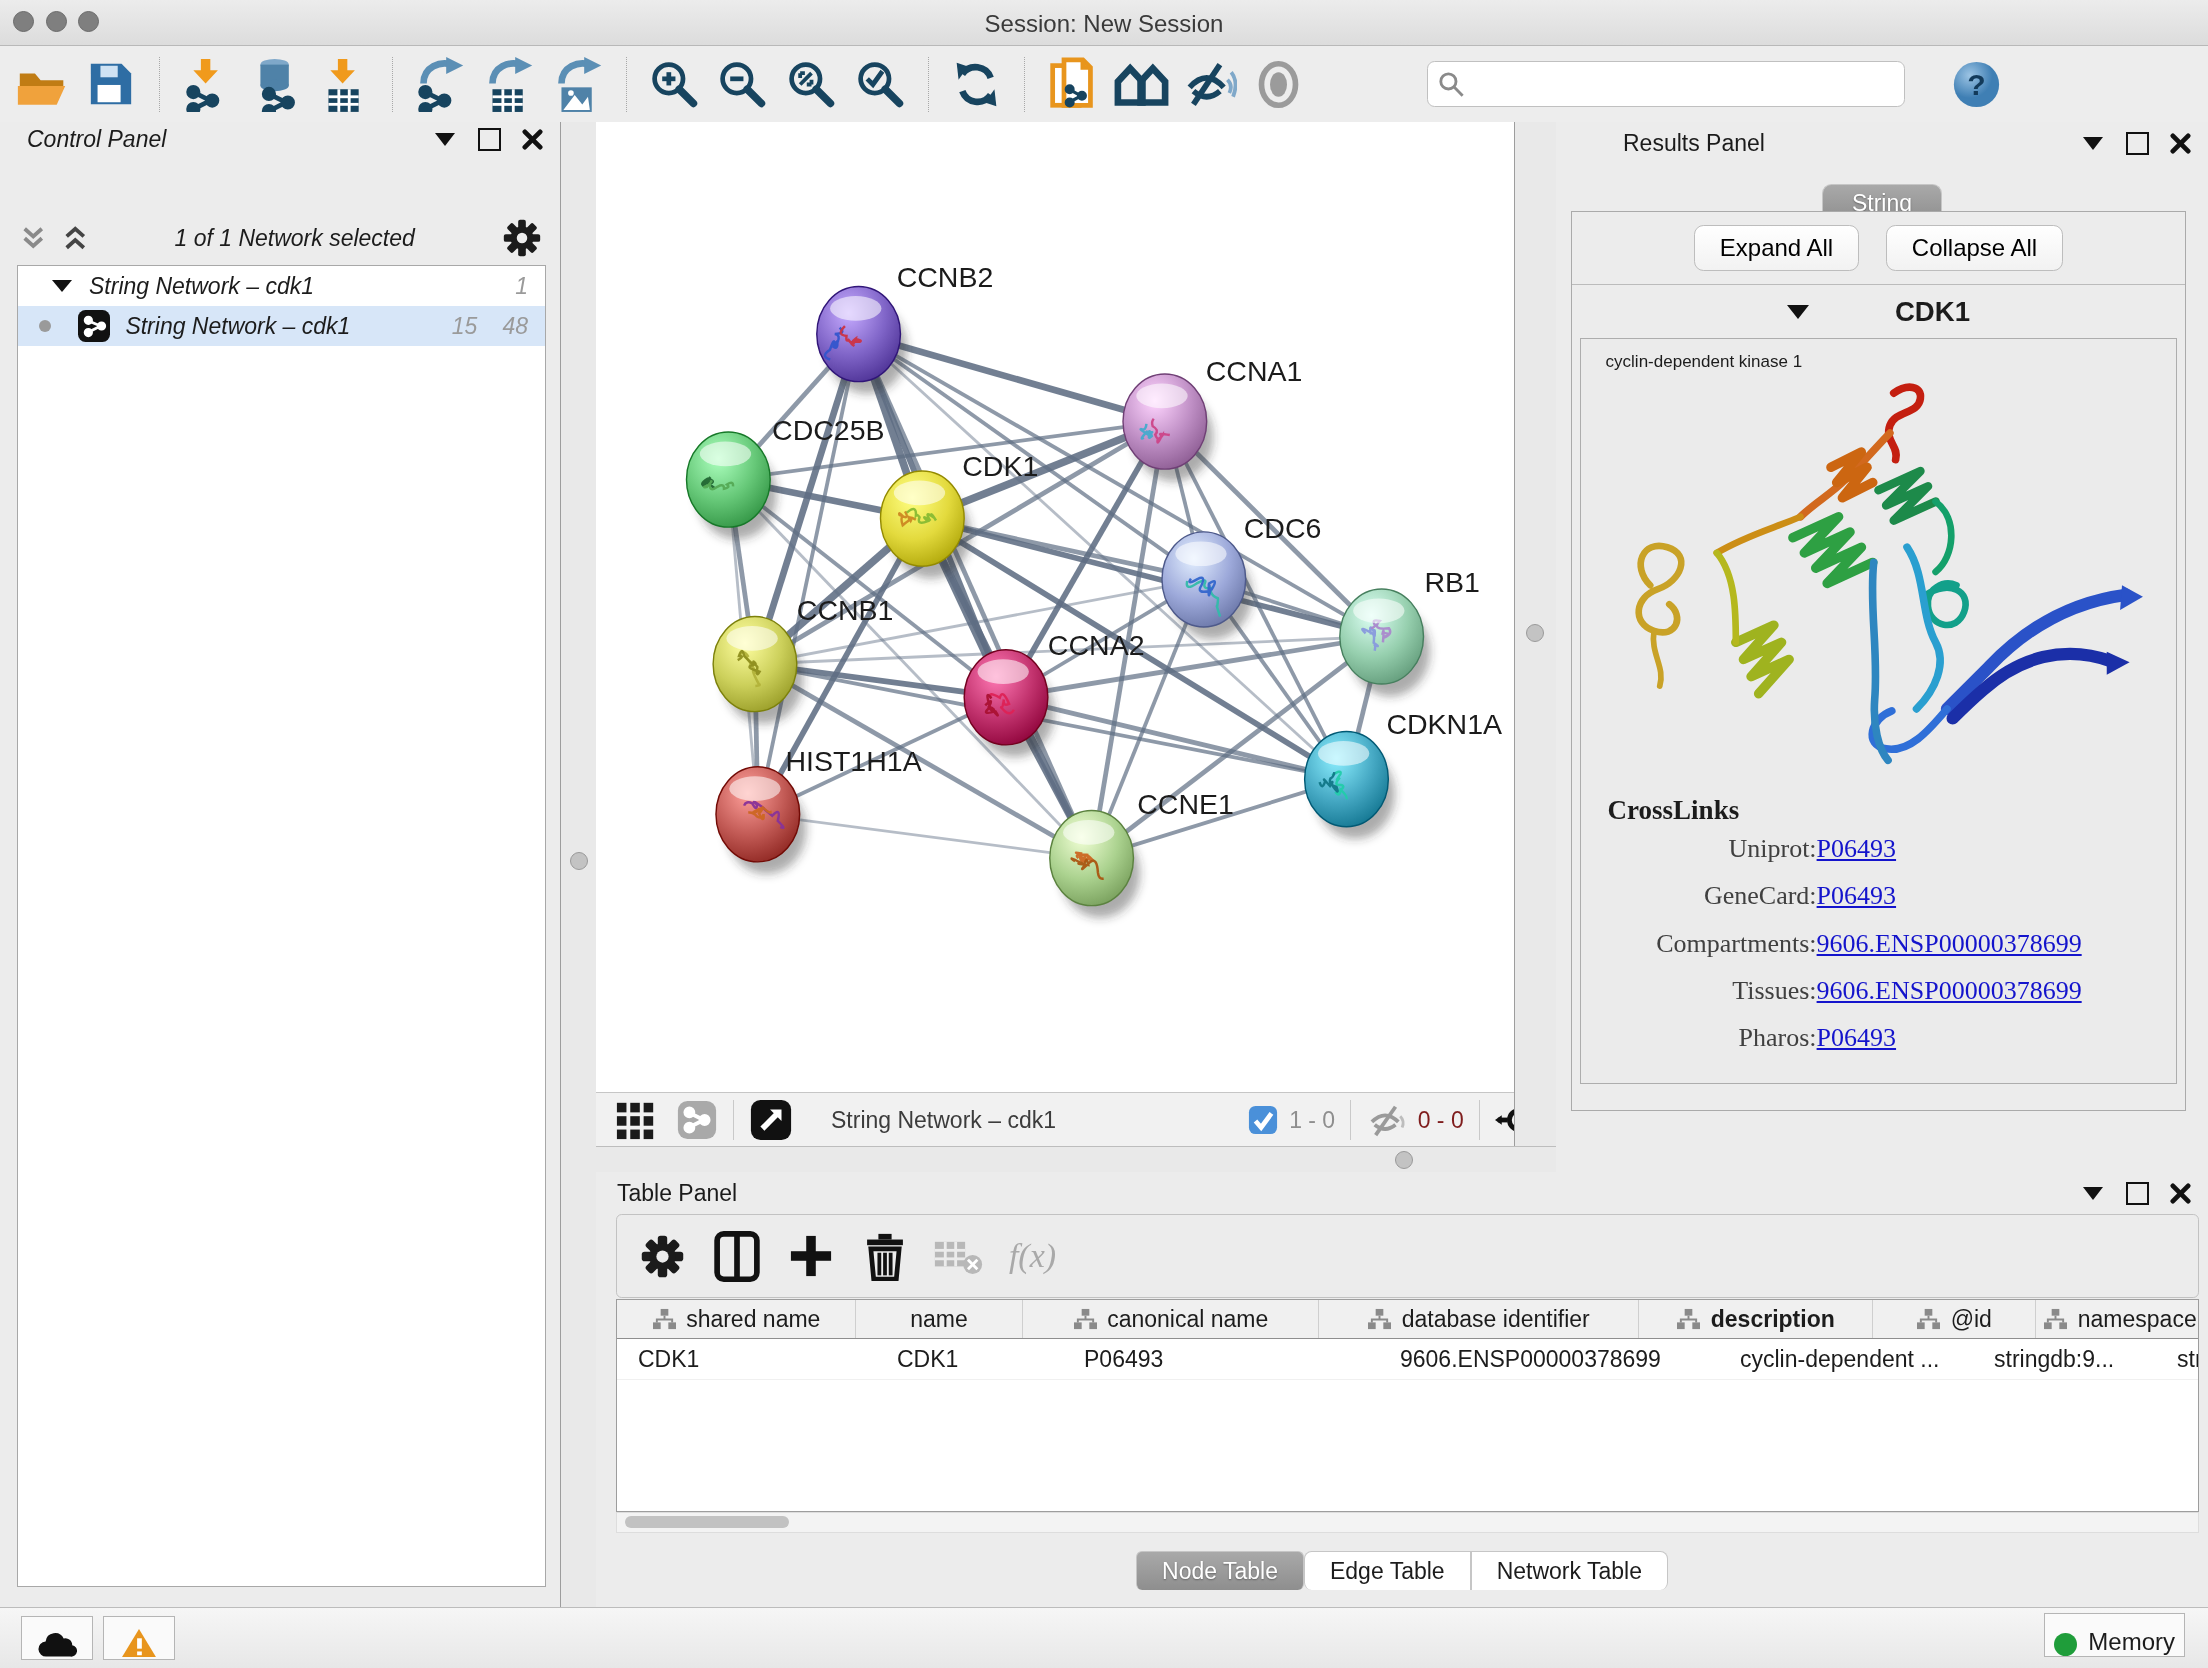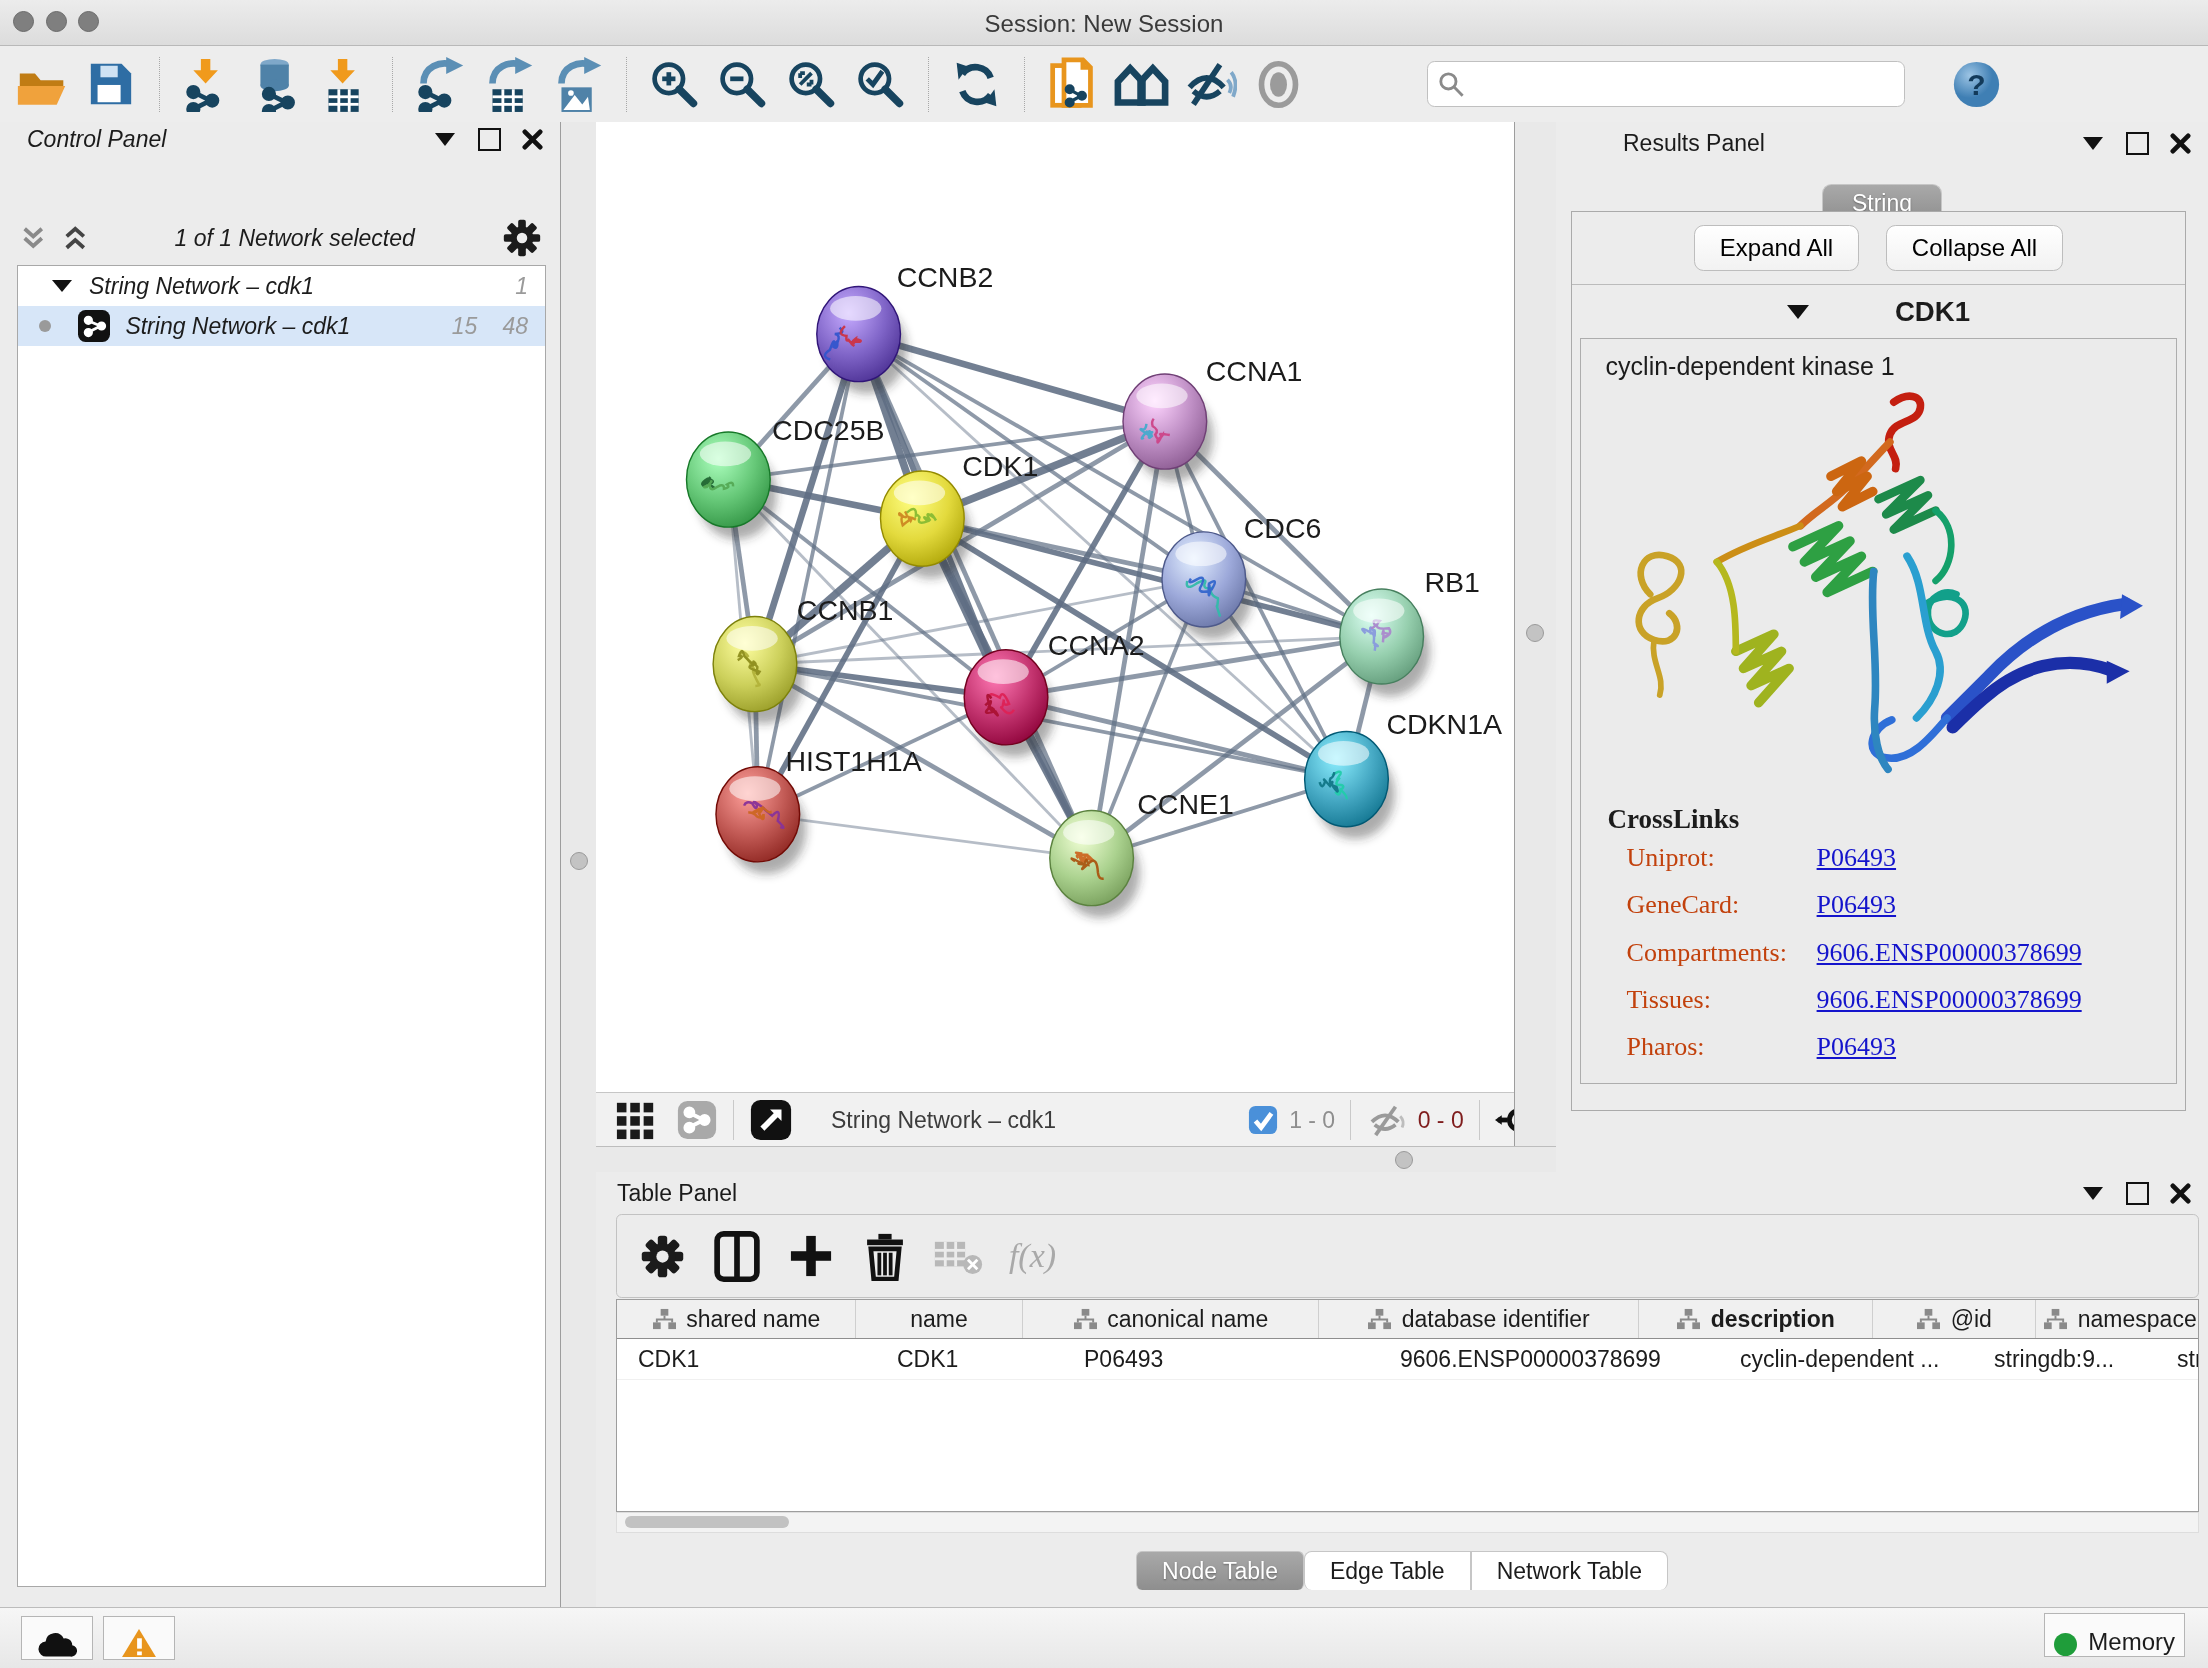--- a/index.html
+++ b/index.html
@@ -54,24 +54,24 @@
     border-top:1px solid #c6c6c6;display:flex;align-items:center;font-size:23px;color:#3c3c3c;}
   .nt-sep{width:0;height:40px;border-left:1px solid #c9c9c9;margin:0 15px;}
   
   .rp{left:1556px;top:122px;width:652px;height:1050px;background:#ececec;}
   .rp-box{left:15px;top:89px;width:613px;height:898px;border:1.9px solid #aaa;background:#ececec;}
   .rp-btnrow{height:72px;border-bottom:1px solid #bbb;display:flex;align-items:center;justify-content:center;}
   .rp-btn{font-size:24px;background:linear-gradient(#ffffff,#f2f2f2);border:1px solid #bdbdbd;
     border-radius:9.5px;padding:7.6px 25px;margin:0 13.3px;}
   .gene-head{height:53px;display:flex;align-items:center;justify-content:center;font-size:27.6px;font-weight:bold;}
   .gene-box{margin:0 7.6px;border:1px solid #adadad;background:#ebebeb;height:744px;}
-  .gene-desc{font-size:25px;padding:13.3px 0 0 25px;}
+  .gene-desc{font-size:17px;padding:13.3px 0 0 25px;}
   .xl-title{font-family:"Liberation Serif",serif;font-weight:bold;font-size:27px;padding:9.5px 0 0 27px;}
   .xl-row{display:flex;font-family:"Liberation Serif",serif;font-size:26px;padding:8.6px 0 8.6px 46px;}
-  .xl-label{width:190px;color:#c2410c;}
+  .xl-label{width:190px;color:#404040;text-align:right;}
   .xl-link{color:#1414cc;text-decoration:underline;}
   
   .tp{left:596px;top:1172px;width:1612px;height:436px;background:#ececec;}
   .tp-toolbox{left:20px;top:42px;width:1581px;height:82px;background:#ececec;
     border:1px solid #c2c2c2;border-radius:5.7px;display:flex;align-items:center;}
   .tp-ico{width:57px;height:57px;margin-left:17px;display:flex;align-items:center;justify-content:center;}
   .tbl{left:20px;top:127px;width:1581px;height:211px;background:#fff;border:1px solid #9d9d9d;overflow:hidden;}
   .tbl-header{display:flex;background:#f0f0f0;border-bottom:1.9px solid #8e8e8e;height:38px;}
   .th{display:flex;align-items:center;justify-content:center;font-size:23px;gap:9.5px;
     border-right:1px solid #cfcfcf;overflow:hidden;white-space:nowrap;flex:0 0 auto;}

